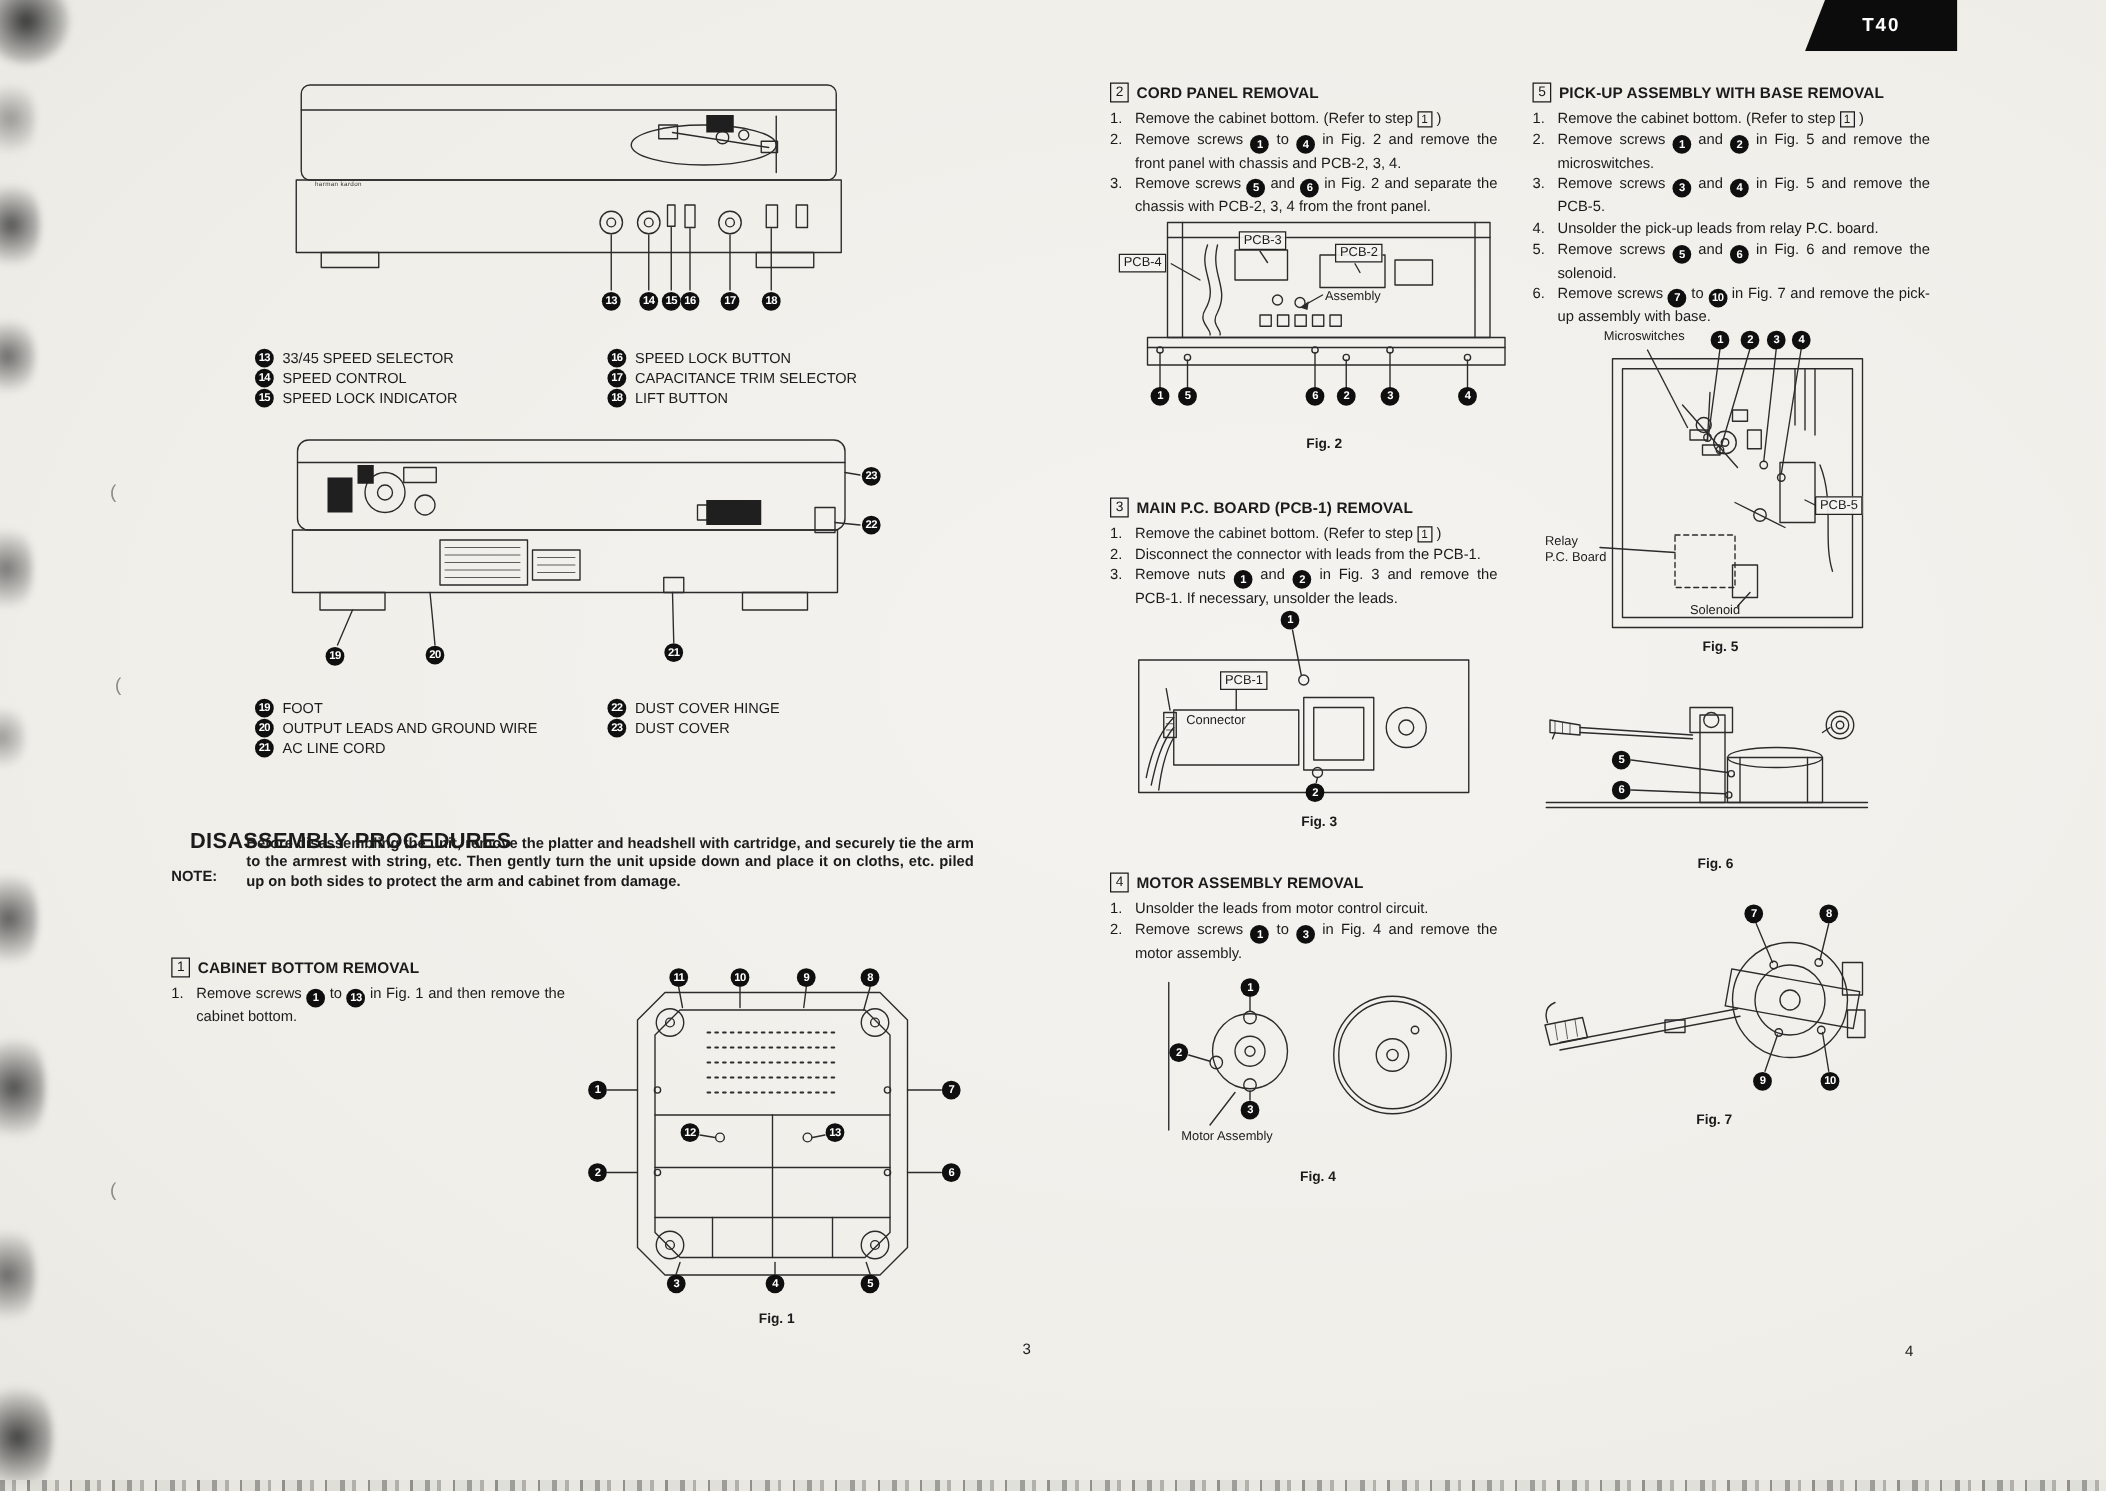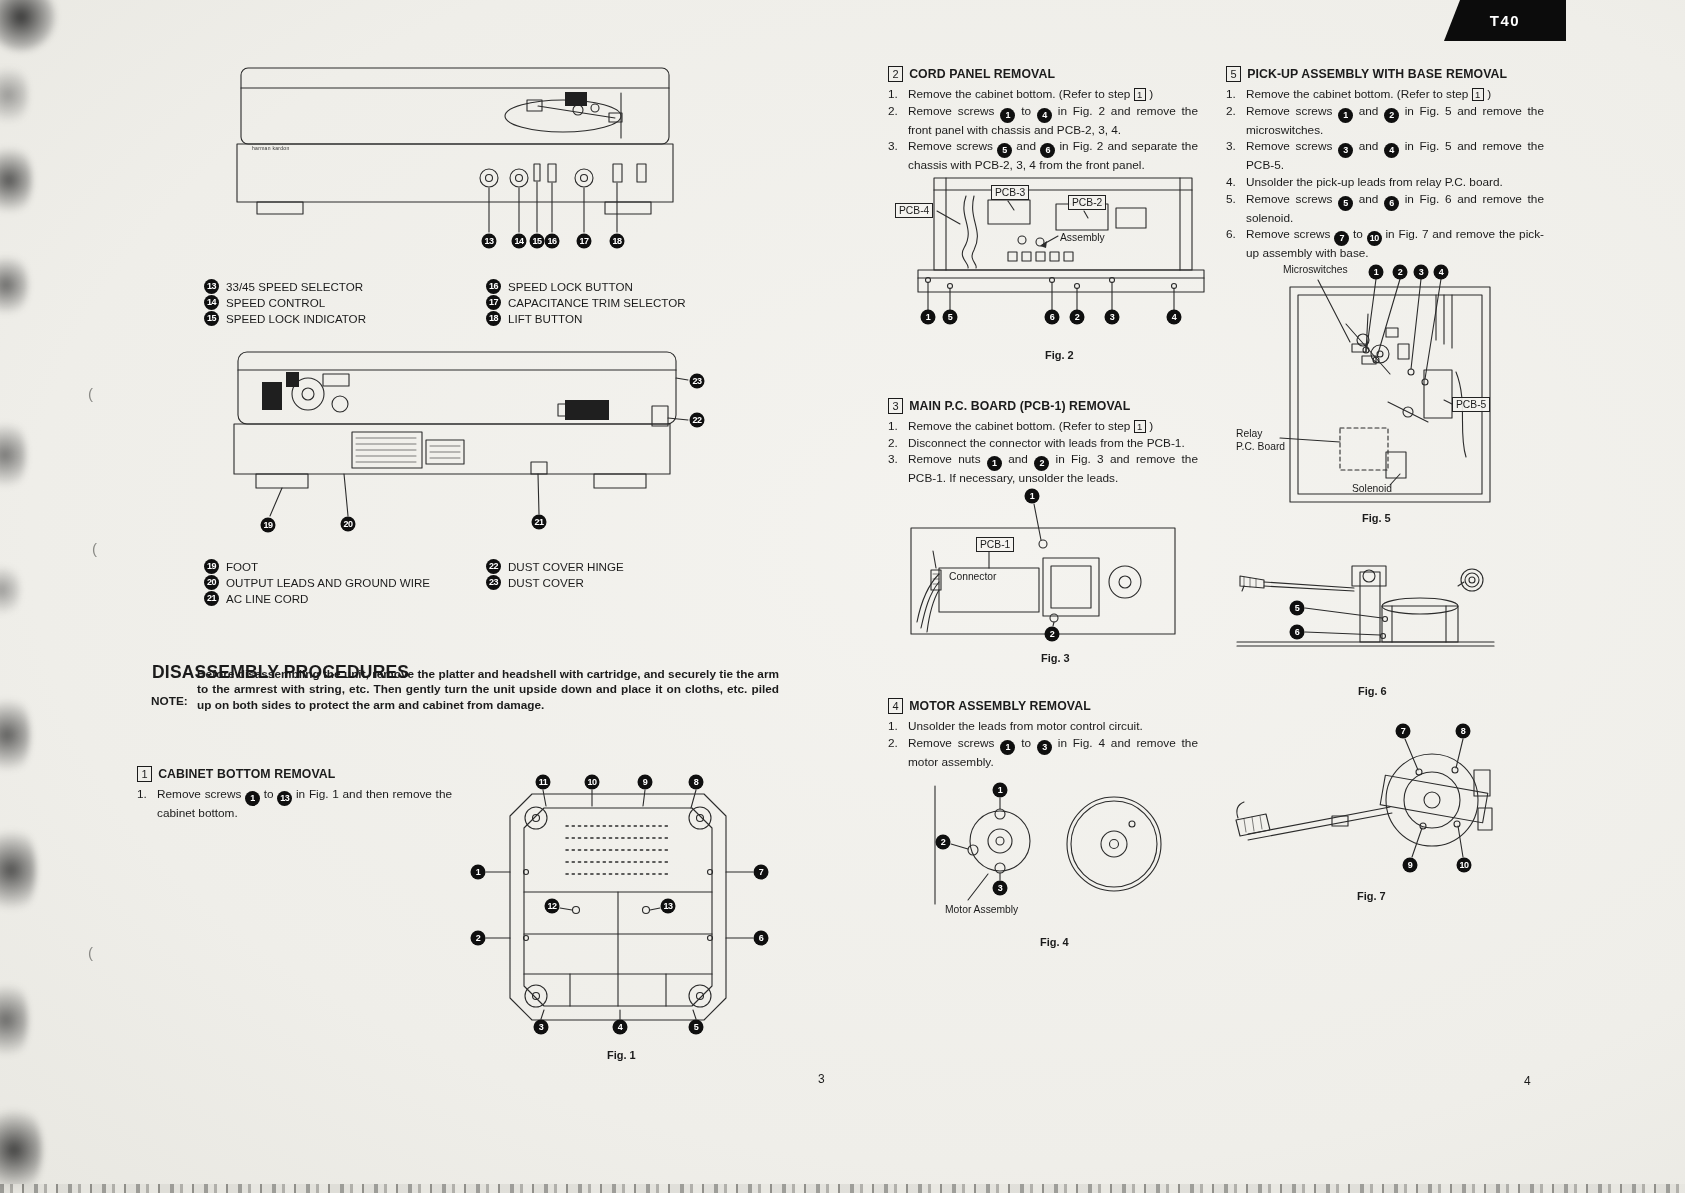--- a/index.html
+++ b/index.html
@@ -19,21 +19,21 @@
   .bnum{display:inline-block;border:1.2px solid #1b1b1b;padding:0 2.5px;font-size:9.5px;
     line-height:11.5px;vertical-align:0.5px;}
   .sec-head{display:flex;align-items:center;gap:6px;margin-bottom:5px;}
   .sec-head .bnum{font-size:11px;line-height:14px;padding:0 3.5px;border-width:1.3px;}
   .sec-title{font-weight:bold;font-size:12.3px;letter-spacing:0.1px;}
   .step{display:flex;gap:4px;font-size:11.8px;line-height:1.33;margin-bottom:1px;}
   .step .n{flex:0 0 16px;}
   .step .t{flex:1;text-align:justify;}
   .legend-item{display:flex;gap:7px;align-items:flex-start;font-size:11.6px;line-height:16px;white-space:nowrap;}
   .h1{font-weight:bold;font-size:17.5px;letter-spacing:0.2px;}
-  .note-label{font-weight:bold;font-size:11.8px;margin-left:14px;}
+  .note-label{font-weight:bold;font-size:11.8px;}
   .note-text{font-weight:bold;font-size:11.8px;line-height:1.3;text-align:justify;}
   .figlabel{font-size:10.3px;line-height:13px;white-space:nowrap;z-index:6;}
   .boxed{border:1px solid #222;padding:0 3px;background:rgba(244,243,239,0.92);}
   .figcap{font-weight:bold;font-size:11px;}
   .pagenum{font-size:12px;}
   .brand{font-size:5px;color:#333;letter-spacing:0.3px;z-index:6;}
   .tab{position:absolute;left:1444px;top:0;width:122px;height:41px;background:#0c0c0c;
     clip-path:polygon(16px 0,100% 0,100% 100%,0 100%);display:flex;align-items:center;justify-content:center;z-index:8;}
   .tab span{color:#fff;font-weight:bold;font-size:15px;letter-spacing:1.5px;}
   .overlay{position:absolute;left:0;top:0;width:1685px;height:1193px;pointer-events:none;}

